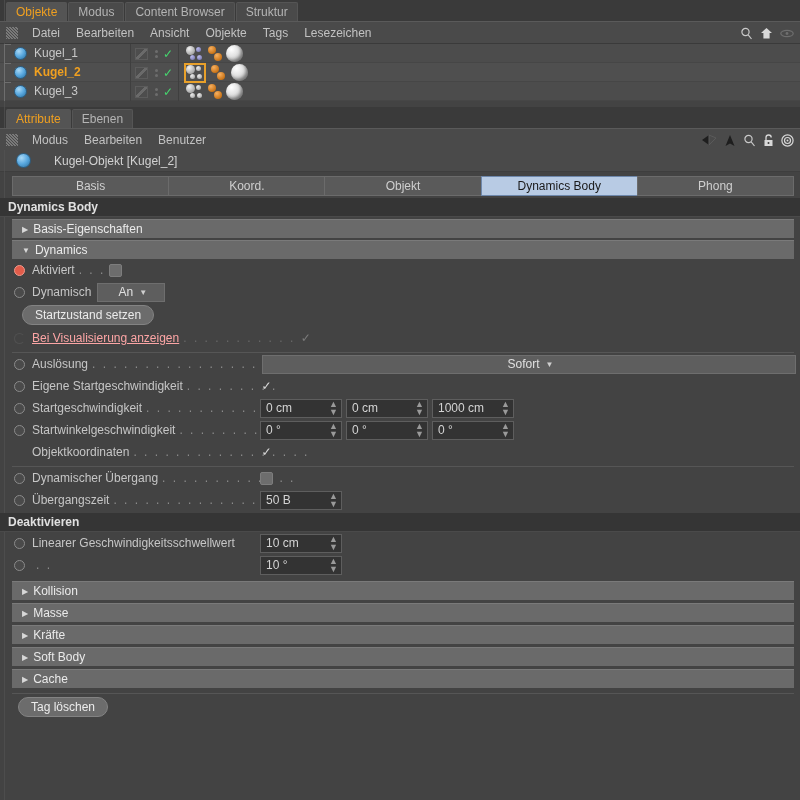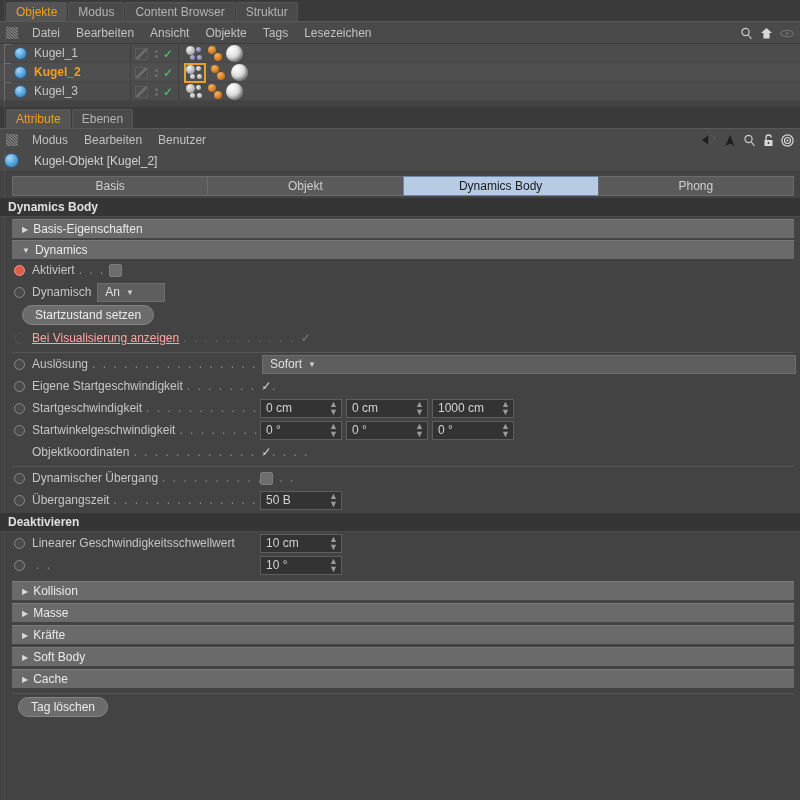--- a/index.html
+++ b/index.html
@@ -125,21 +125,21 @@
   .tag-mat {
     width: 17px; height: 17px; border-radius: 50%; flex: none;
     background: radial-gradient(circle at 32% 26%, #ffffff 0%, #e2e2e2 40%, #9a9a9a 100%);
     box-shadow: inset -2px -2px 3px rgba(0,0,0,.35);
   }
 
   
   .obj-header {
     display: flex; align-items: center;
     height: 22px; background: #4a4a4a;
-    padding-left: 4px; gap: 15px;
+    padding-left: 16px; gap: 23px;
     border-bottom: 1px solid #3e3e3e;
   }
   .obj-header .title { font-size: 12px; color: #d2d2d2; }
 
   .attr-tabs { display: flex; height: 20px; margin: 4px 6px 2px 12px; }
   .attr-tab {
     flex: 1; height: 20px; line-height: 19px; text-align: center;
     font-size: 12px; color: #cfcfcf;
     background: #5a5a5a;
     border: 1px solid #6b6b6b;
@@ -211,21 +211,21 @@
     margin-right: 4px;
     flex: none;
   }
   .numfield .v { flex: 1; white-space: nowrap; }
   .numfield .spin { color: #9a9a9a; font-size: 9px; line-height: 8px; text-align: center; }
 
   .selfield {
     height: 19px;
     background: #5e5e5e;
     border: 1px solid #6e6e6e;
-    display: flex; align-items: center; justify-content: flex-start;
+    display: flex; align-items: center; justify-content: center;
     padding: 0 4px 0 7px;
     font-size: 12px; color: #e0e0e0;
     flex: none;
   }
   .selfield .caret { font-size: 8px; color: #cfcfcf; margin-left: 6px; }
 
   .btn {
     height: 20px; line-height: 18px;
     background: #6c6c6c;
     border: 1px solid #838383;
@@ -430,20 +430,21 @@
       </div>
     </div>
 
     <div class="obj-header">
       <div class="sphere-ico" style="width:15px;height:15px"></div>
       <div class="title">Kugel-Objekt [Kugel_2]</div>
     </div>
 
     <div class="attr-tabs">
       <div class="attr-tab">Basis</div>
+      <div class="attr-tab">Koord.</div>
       <div class="attr-tab">Objekt</div>
       <div class="attr-tab active">Dynamics Body</div>
       <div class="attr-tab">Phong</div>
     </div>
   </div>
 
   <div class="panel">
     <div class="sec-title">Dynamics Body</div>
 
     <div class="group-bar">

